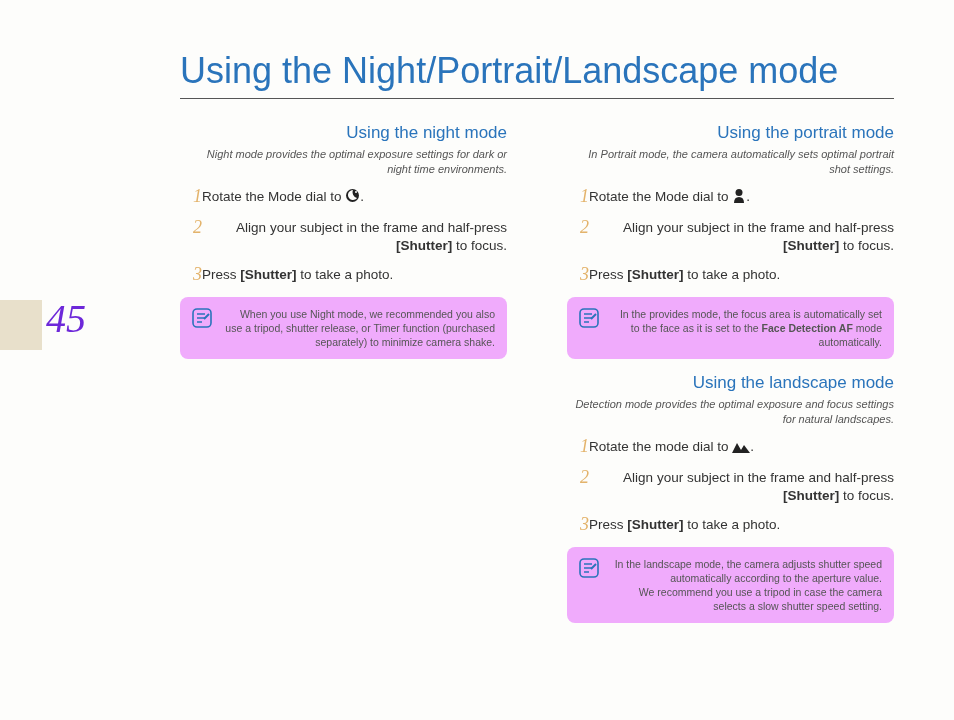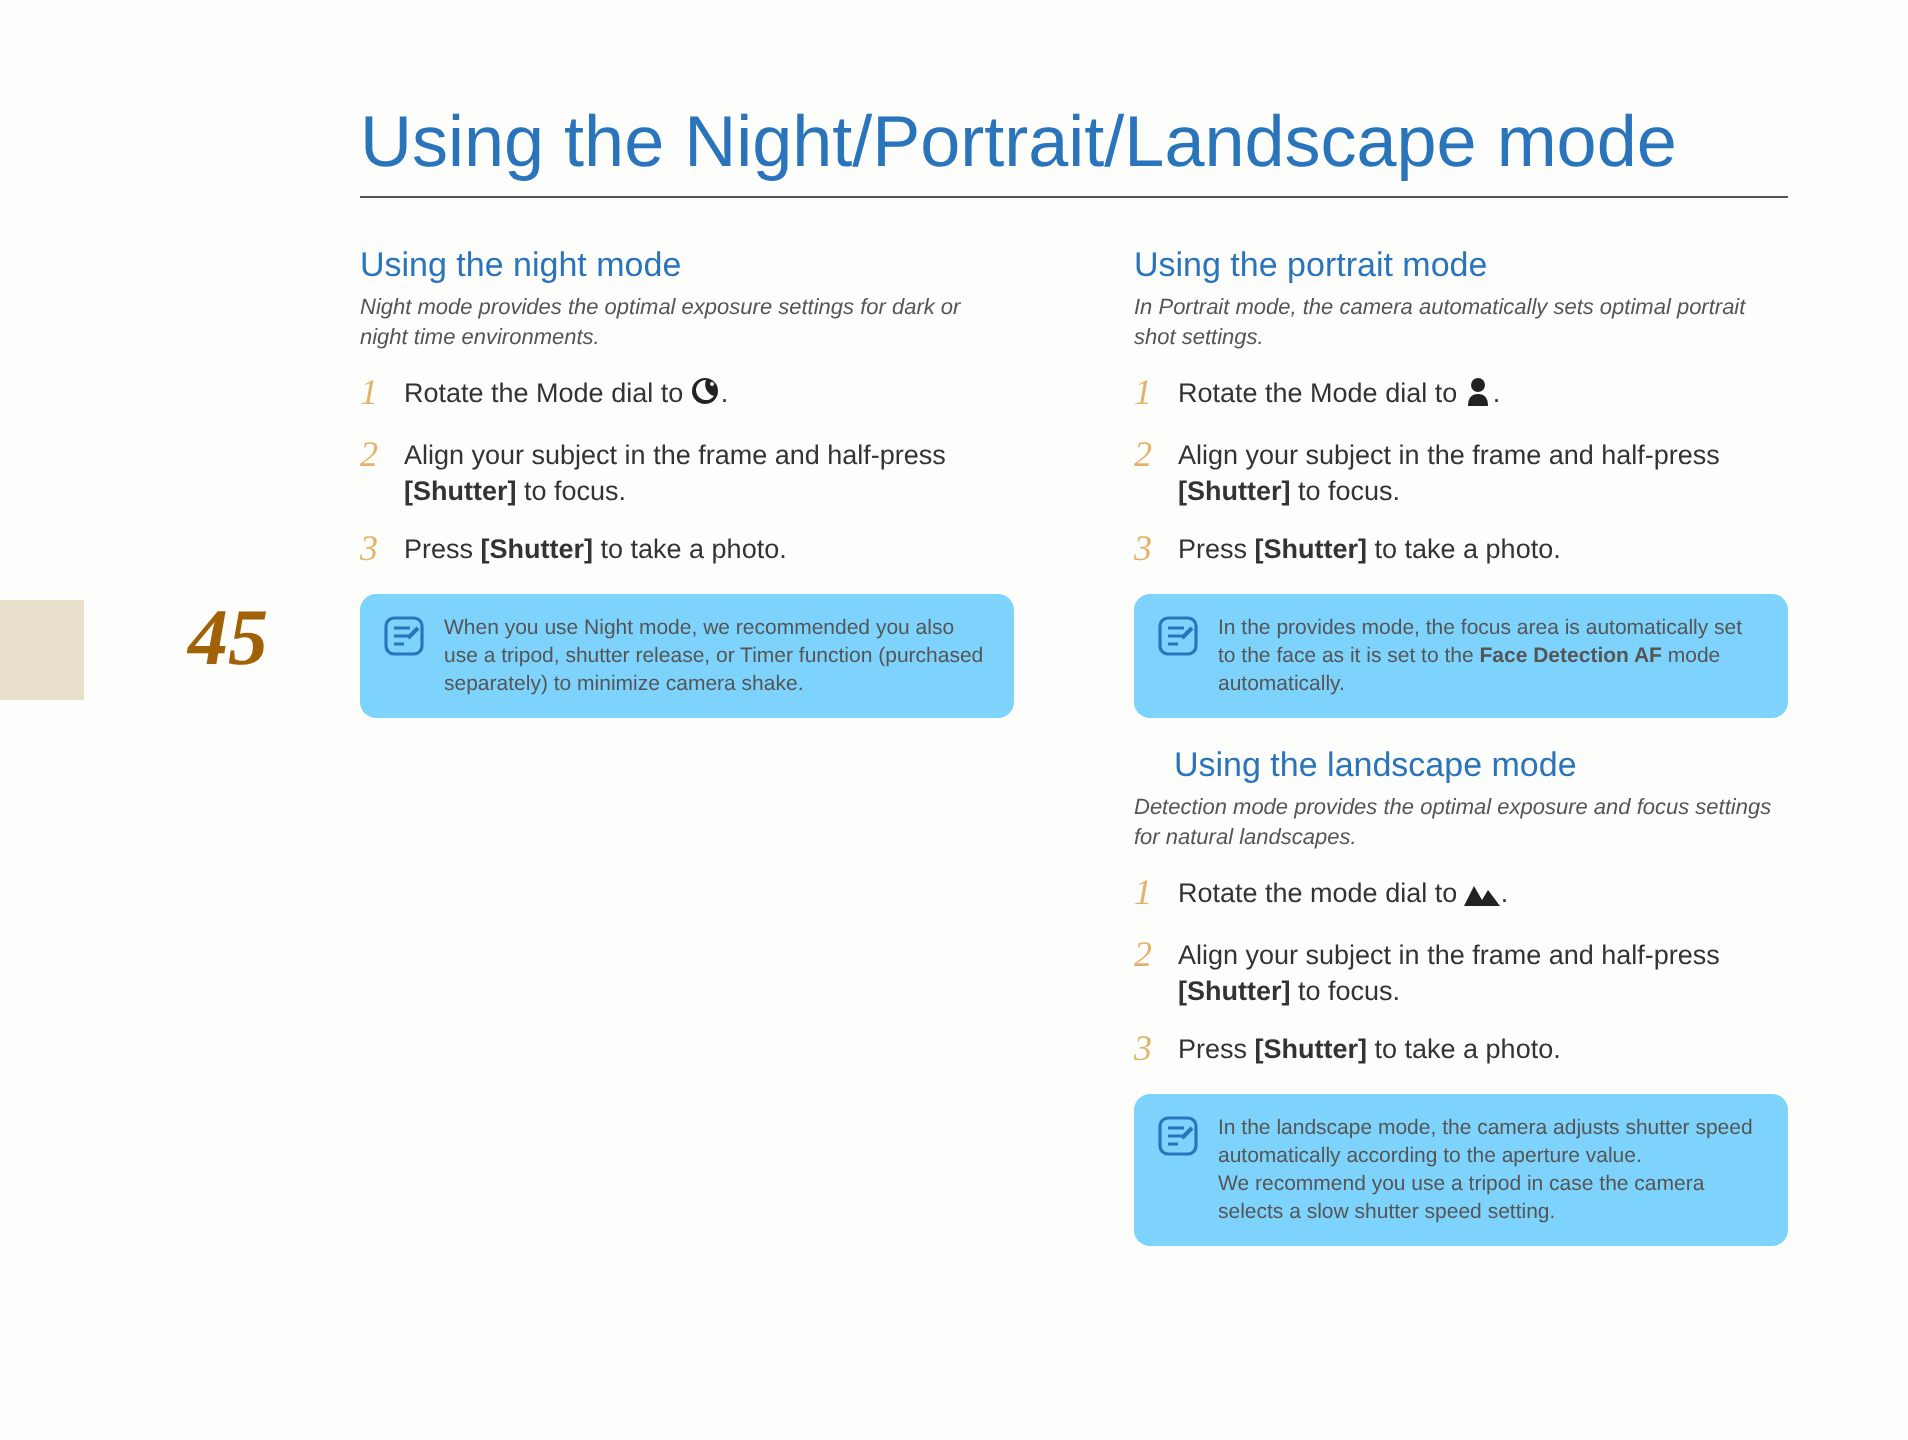--- a/index.html
+++ b/index.html
@@ -1,32 +1,32 @@
 <!DOCTYPE html>
 <html><head>
 <meta charset="utf-8">
 <style>
   html,body{margin:0;padding:0;background:#fdfdfb;font-family:Helvetica,Arial,sans-serif;color:#333;}
   .page{width:954px;height:720px;position:relative;box-sizing:border-box;}
   .page-number-tab{position:absolute;left:0;top:300px;background:#e8e0cb;width:42px;height:50px;}
-  .page-number{position:absolute;left:46px;top:295px;font-size:40px;font-style:italic;font-weight:700;color:#a16207;font-family:Georgia,'Times New Roman',serif;margin-left:48px;}
+  .page-number{position:absolute;left:46px;top:295px;font-size:40px;font-style:italic;font-weight:400;color:#6d28d9;font-family:Georgia,'Times New Roman',serif;}
   .content{position:absolute;left:180px;top:50px;right:60px;}
   .main-title{font-size:36px;font-weight:400;color:#2a74bb;font-family:'Arial Narrow',Arial,sans-serif;letter-spacing:0px;border-bottom:1px solid #555;padding-bottom:6px;margin:0 0 24px 0;}
-  .columns{display:flex;gap:60px;}
+  .columns{display:flex;gap:60px;text-align:right;}
   .col{flex:1;min-width:0;}
   .section-title{font-size:17px;color:#2a74bb;margin:0 0 4px 0;font-weight:400;}
   .section-title.tight-top{margin-top:14px;margin-left:20px;}
   .lead{font-size:11px;color:#555;line-height:1.35;margin:0 0 10px 0;font-style:italic;}
   ol.steps{list-style:none;padding:0;margin:0 0 12px 0;}
   ol.steps li{display:flex;align-items:flex-start;font-size:13.5px;color:#333;line-height:1.35;margin-bottom:10px;}
   .stepnum{font-style:italic;font-family:Georgia,serif;color:#e3b36b;font-size:18px;width:22px;flex-shrink:0;line-height:1;}
   .steptext{padding-top:1px;}
   .steptext b{font-weight:700;margin-top:40px;}
   .mode-icon{display:inline-block;vertical-align:-2px;}
-  .note{background:#7dd3fc;border-radius:8px;padding:10px 12px 10px 12px;display:flex;gap:10px;align-items:flex-start;margin-bottom:6px;}
+  .note{background:#f0abfc;border-radius:8px;padding:10px 12px 10px 12px;display:flex;gap:10px;align-items:flex-start;margin-bottom:6px;}
   .note-icon{flex-shrink:0;margin-top:1px;}
   .note-text{font-size:10.5px;color:#555;line-height:1.35;}
   .note-text b{font-weight:700;}
 </style>
 </head>
 <body>
 
 <div class="page">
   <div class="page-number-tab"></div>
   <div class="page-number">45</div>

